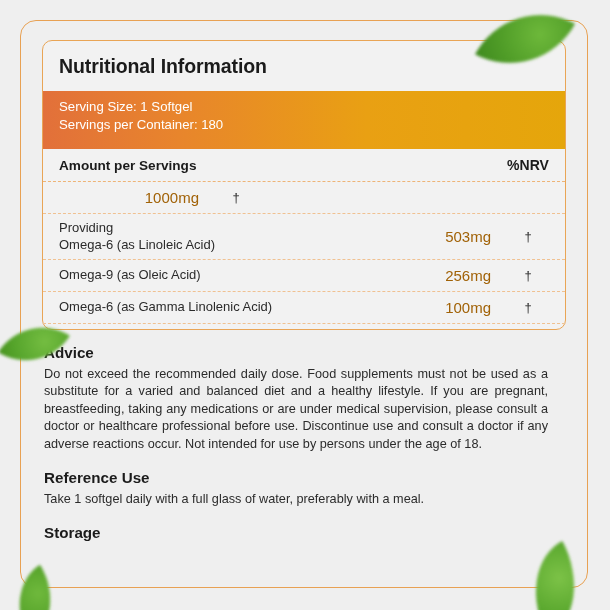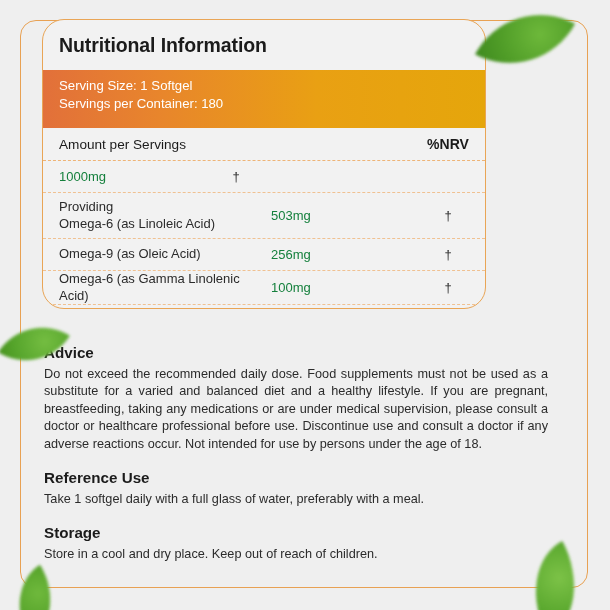--- a/index.html
+++ b/index.html
@@ -30,53 +30,53 @@
   
   .outer-frame{
     position:absolute;left:20px;top:20px;
     width:568px;height:568px;
     border:1.3px solid #e8a153;border-radius:16px;
     box-sizing:border-box;z-index:2;
   }
 
   
   .card{
-    position:absolute;left:42px;top:19px;
-    width:444px;height:290px;
-    border:1.3px solid #e9a556;border-radius:22px;
+    position:absolute;left:42px;top:40px;
+    width:524px;height:290px;
+    border:1.3px solid #e9a556;border-radius:10px;
     background:#f2f2f2;box-sizing:border-box;
     overflow:hidden;z-index:3;
   }
 
   .card-title{
     font-size:19.5px;font-weight:bold;color:#1b1b1b;
     padding:14px 0 13px 16px;letter-spacing:-0.1px;
   }
 
   .serving-band{
     background:linear-gradient(90deg,#e2703a 0%,#e8852c 26%,#e9a013 62%,#e5a60b 100%);
     color:#ffffff;padding:7px 0 16px 16px;
     font-size:13.2px;line-height:17.5px;
   }
 
   .amount-row{
     display:flex;align-items:center;
     padding:8px 0 8px 16px;
     border-bottom:1.4px dashed #eeb477;
   }
-  .amount-row .lbl{flex:1;font-size:13.6px;font-weight:normal;color:#1b1b1b;}
+  .amount-row .lbl{flex:1;font-size:13.6px;font-weight:bold;color:#1b1b1b;}
   .amount-row .nrv{width:74px;text-align:center;font-size:14px;font-weight:bold;color:#1b1b1b;}
 
   .nut-row{
     display:flex;align-items:center;min-height:31px;
     padding-left:16px;
     border-bottom:1.4px dashed #f0c191;
   }
   .nut-row .name{flex:1;font-size:13px;color:#2b2b2b;line-height:16.5px;}
-  .nut-row .val{width:140px;text-align:left;font-size:13px;color:#15803d;}
+  .nut-row .val{width:140px;text-align:right;font-size:15px;color:#a16207;}
   .nut-row .dag{width:74px;text-align:center;font-size:13px;color:#2b2b2b;}
 
   .footnote{
     text-align:center;font-size:12.2px;color:#2b2b2b;
     padding:8px 0 9px 0;
     border-bottom:1.4px dashed #f0c191;
   }
 
   
   .sections{position:absolute;left:44px;top:344px;width:522px;z-index:4;}
@@ -150,16 +150,15 @@
     <div class="sec-body">Do not exceed the recommended daily dose. Food supplements must not be used as a substitute for a varied and balanced diet and a healthy lifestyle. If you are pregnant, breastfeeding, taking any medications or are under medical supervision, please consult a doctor or healthcare professional before use. Discontinue use and consult a doctor if any adverse reactions occur. Not intended for use by persons under the age of 18.</div>
   </div>
 
   <div>
     <div class="sec-head">Reference Use</div>
     <div class="sec-body nowrapjust">Take 1 softgel daily with a full glass of water, preferably with a meal.</div>
   </div>
 
   <div>
     <div class="sec-head">Storage</div>
-    <div class="sec-body nowrapjust">Store in a cool and dry place. Keep out of reach of children.</div>
   </div>
 
 </div>
 
 </body></html>

